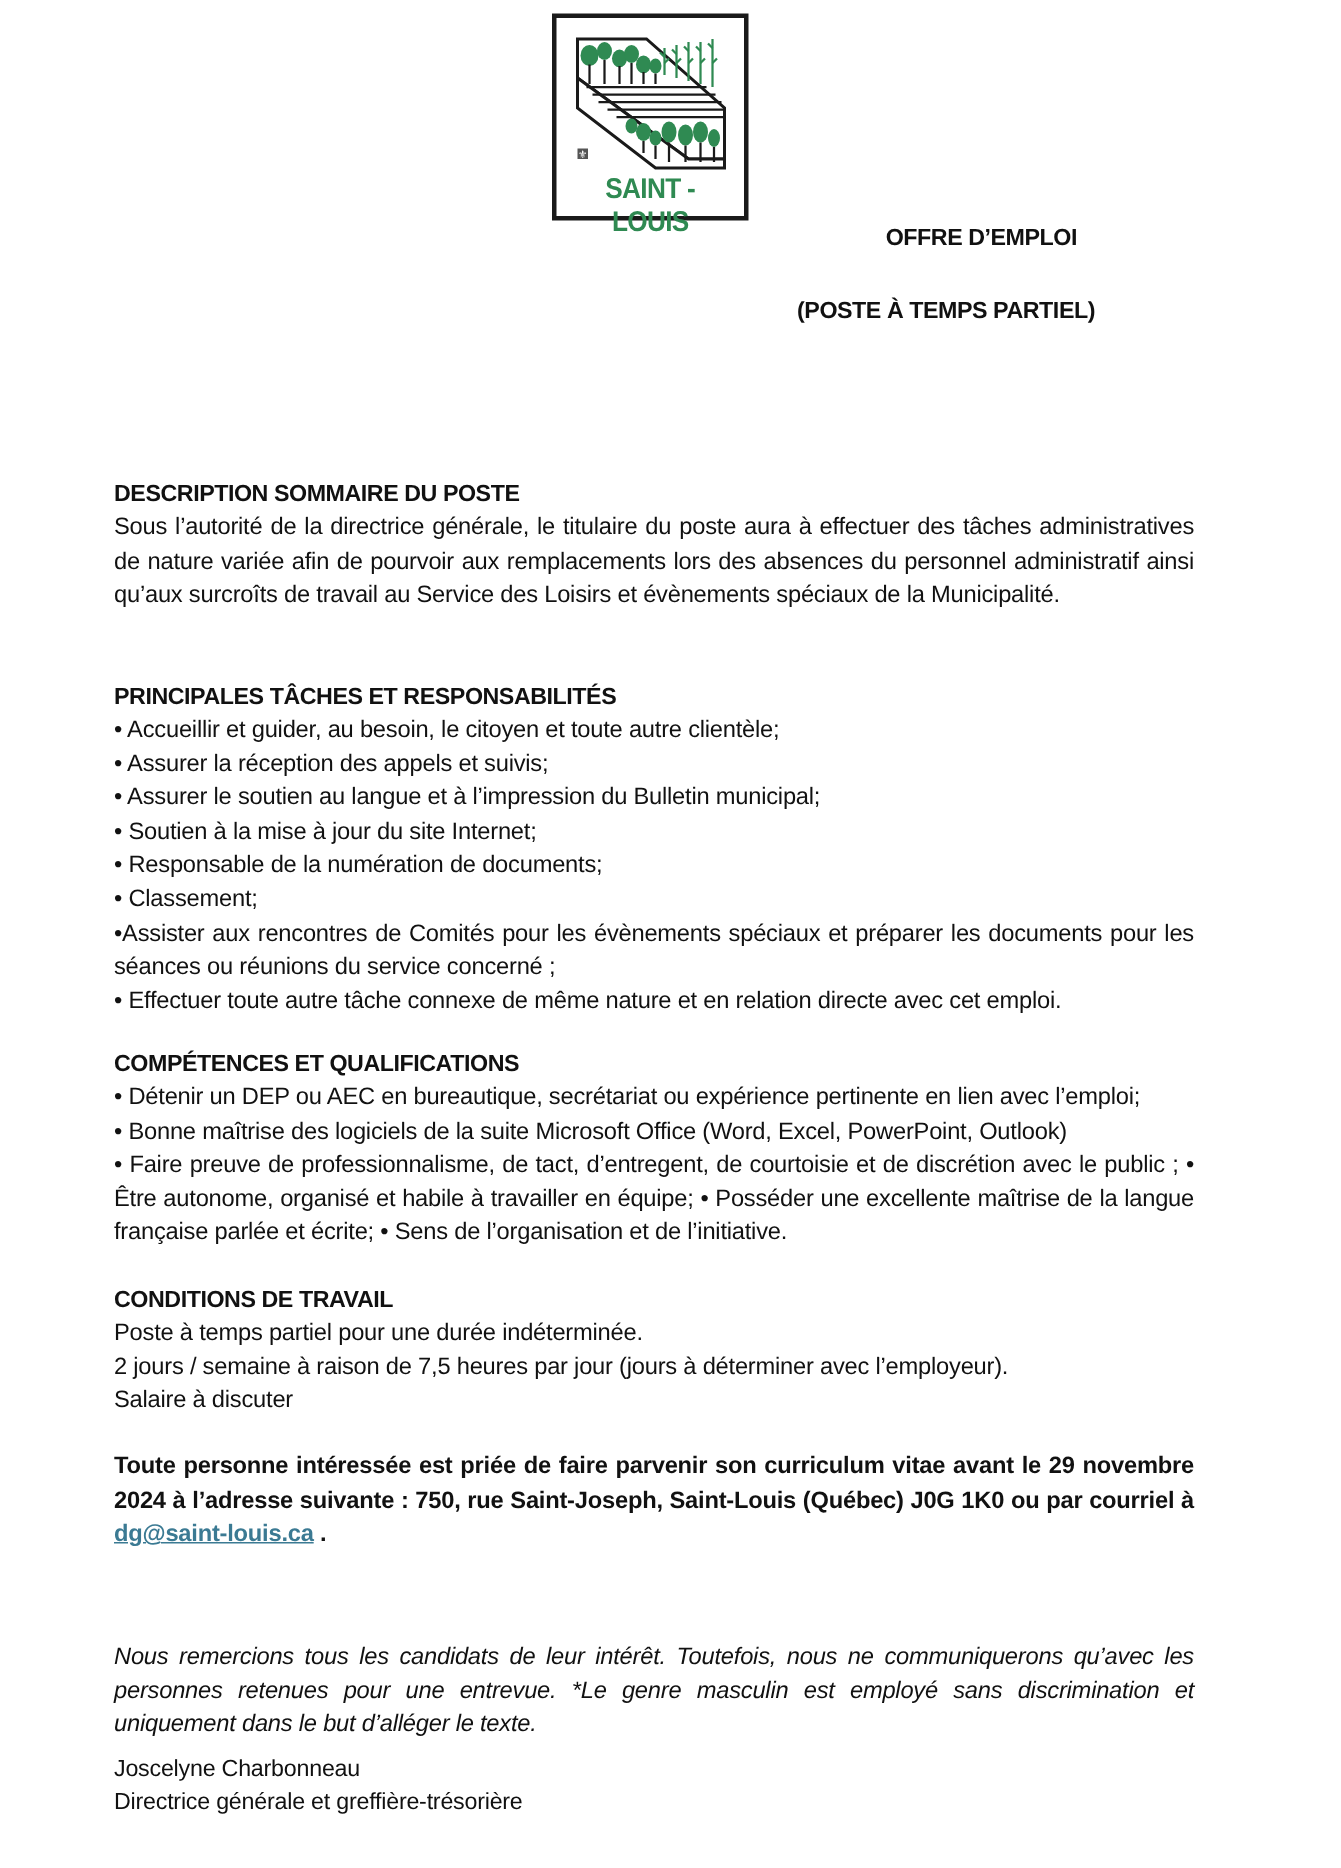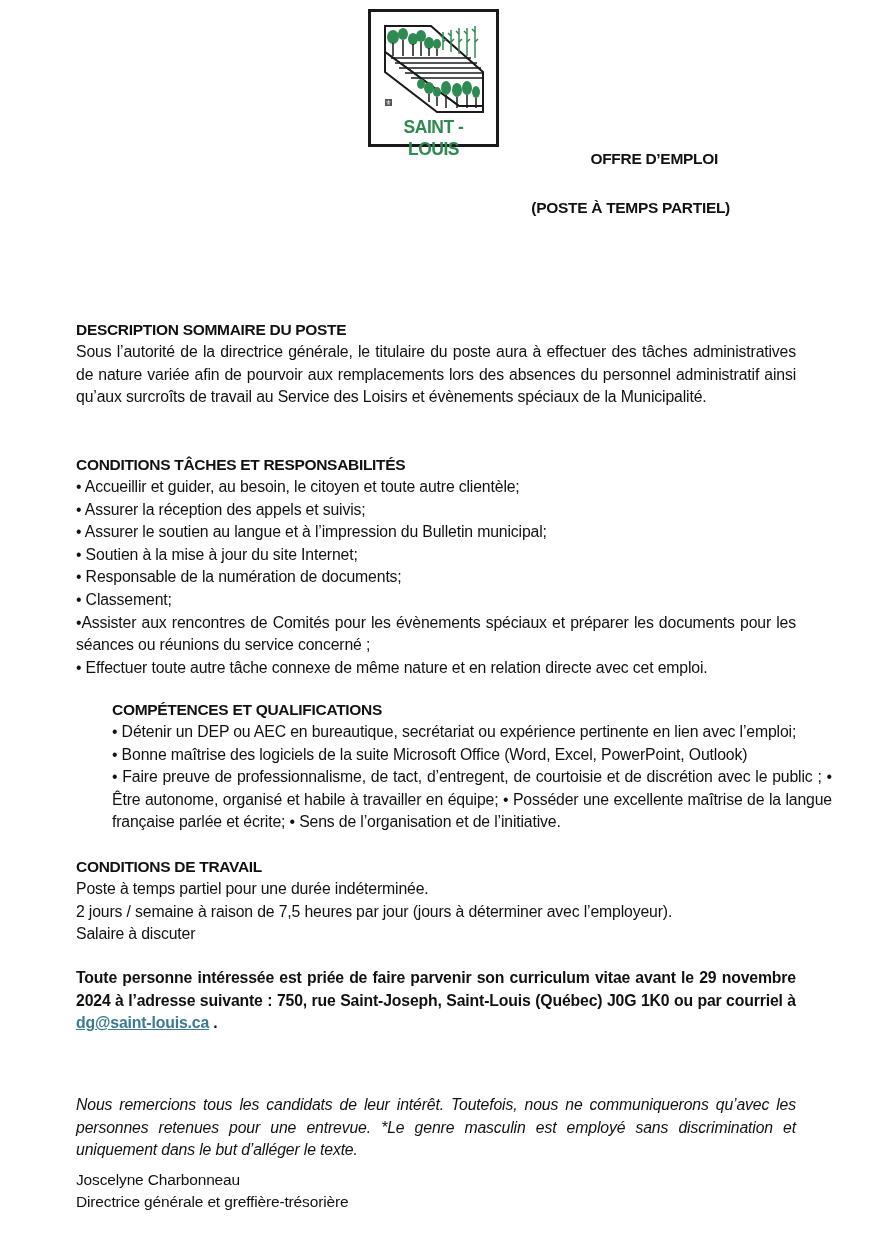--- a/index.html
+++ b/index.html
@@ -96,32 +96,32 @@
   <div class="title" style="top:150px;">OFFRE D’EMPLOI</div>
   <div class="title" style="top:199px;padding-left:12px;">(POSTE À TEMPS PARTIEL)</div>
 
 
   <div class="block" style="top:319px;">
     <p class="h">DESCRIPTION SOMMAIRE DU POSTE</p>
     <p class="just">Sous l’autorité de la directrice générale, le titulaire du poste aura à effectuer des tâches administratives de nature variée afin de pourvoir aux remplacements lors des absences du personnel administratif ainsi qu’aux surcroîts de travail au Service des Loisirs et évènements spéciaux de la Municipalité.</p>
   </div>
 
   <div class="block" style="top:454px;">
-    <p class="h">CONDITIONS TÂCHES ET RESPONSABILITÉS</p>
+    <p class="h">PRINCIPALES TÂCHES ET RESPONSABILITÉS</p>
     <p>• Accueillir et guider, au besoin, le citoyen et toute autre clientèle;</p>
     <p>• Assurer la réception des appels et suivis;</p>
     <p>• Assurer le soutien au langue et à l’impression du Bulletin municipal;</p>
     <p>• Soutien à la mise à jour du site Internet;</p>
     <p>• Responsable de la numération de documents;</p>
     <p>• Classement;</p>
     <p class="just">•Assister aux rencontres de Comités pour les évènements spéciaux et préparer les documents pour les séances ou réunions du service concerné ;</p>
     <p>• Effectuer toute autre tâche connexe de même nature et en relation directe avec cet emploi.</p>
   </div>
 
-  <div class="block" style="top:699px;margin-left:36px;">
+  <div class="block" style="top:699px;">
     <p class="h">COMPÉTENCES ET QUALIFICATIONS</p>
     <p>• Détenir un DEP ou AEC en bureautique, secrétariat ou expérience pertinente en lien avec l’emploi;</p>
     <p>• Bonne maîtrise des logiciels de la suite Microsoft Office (Word, Excel, PowerPoint, Outlook)</p>
     <p class="just">• Faire preuve de professionnalisme, de tact, d’entregent, de courtoisie et de discrétion avec le public ; • Être autonome, organisé et habile à travailler en équipe; • Posséder une excellente maîtrise de la langue française parlée et écrite; • Sens de l’organisation et de l’initiative.</p>
   </div>
 
   <div class="block" style="top:856px;">
     <p class="h">CONDITIONS DE TRAVAIL</p>
     <p>Poste à temps partiel pour une durée indéterminée.</p>
     <p>2 jours / semaine à raison de 7,5 heures par jour (jours à déterminer avec l’employeur).</p>

